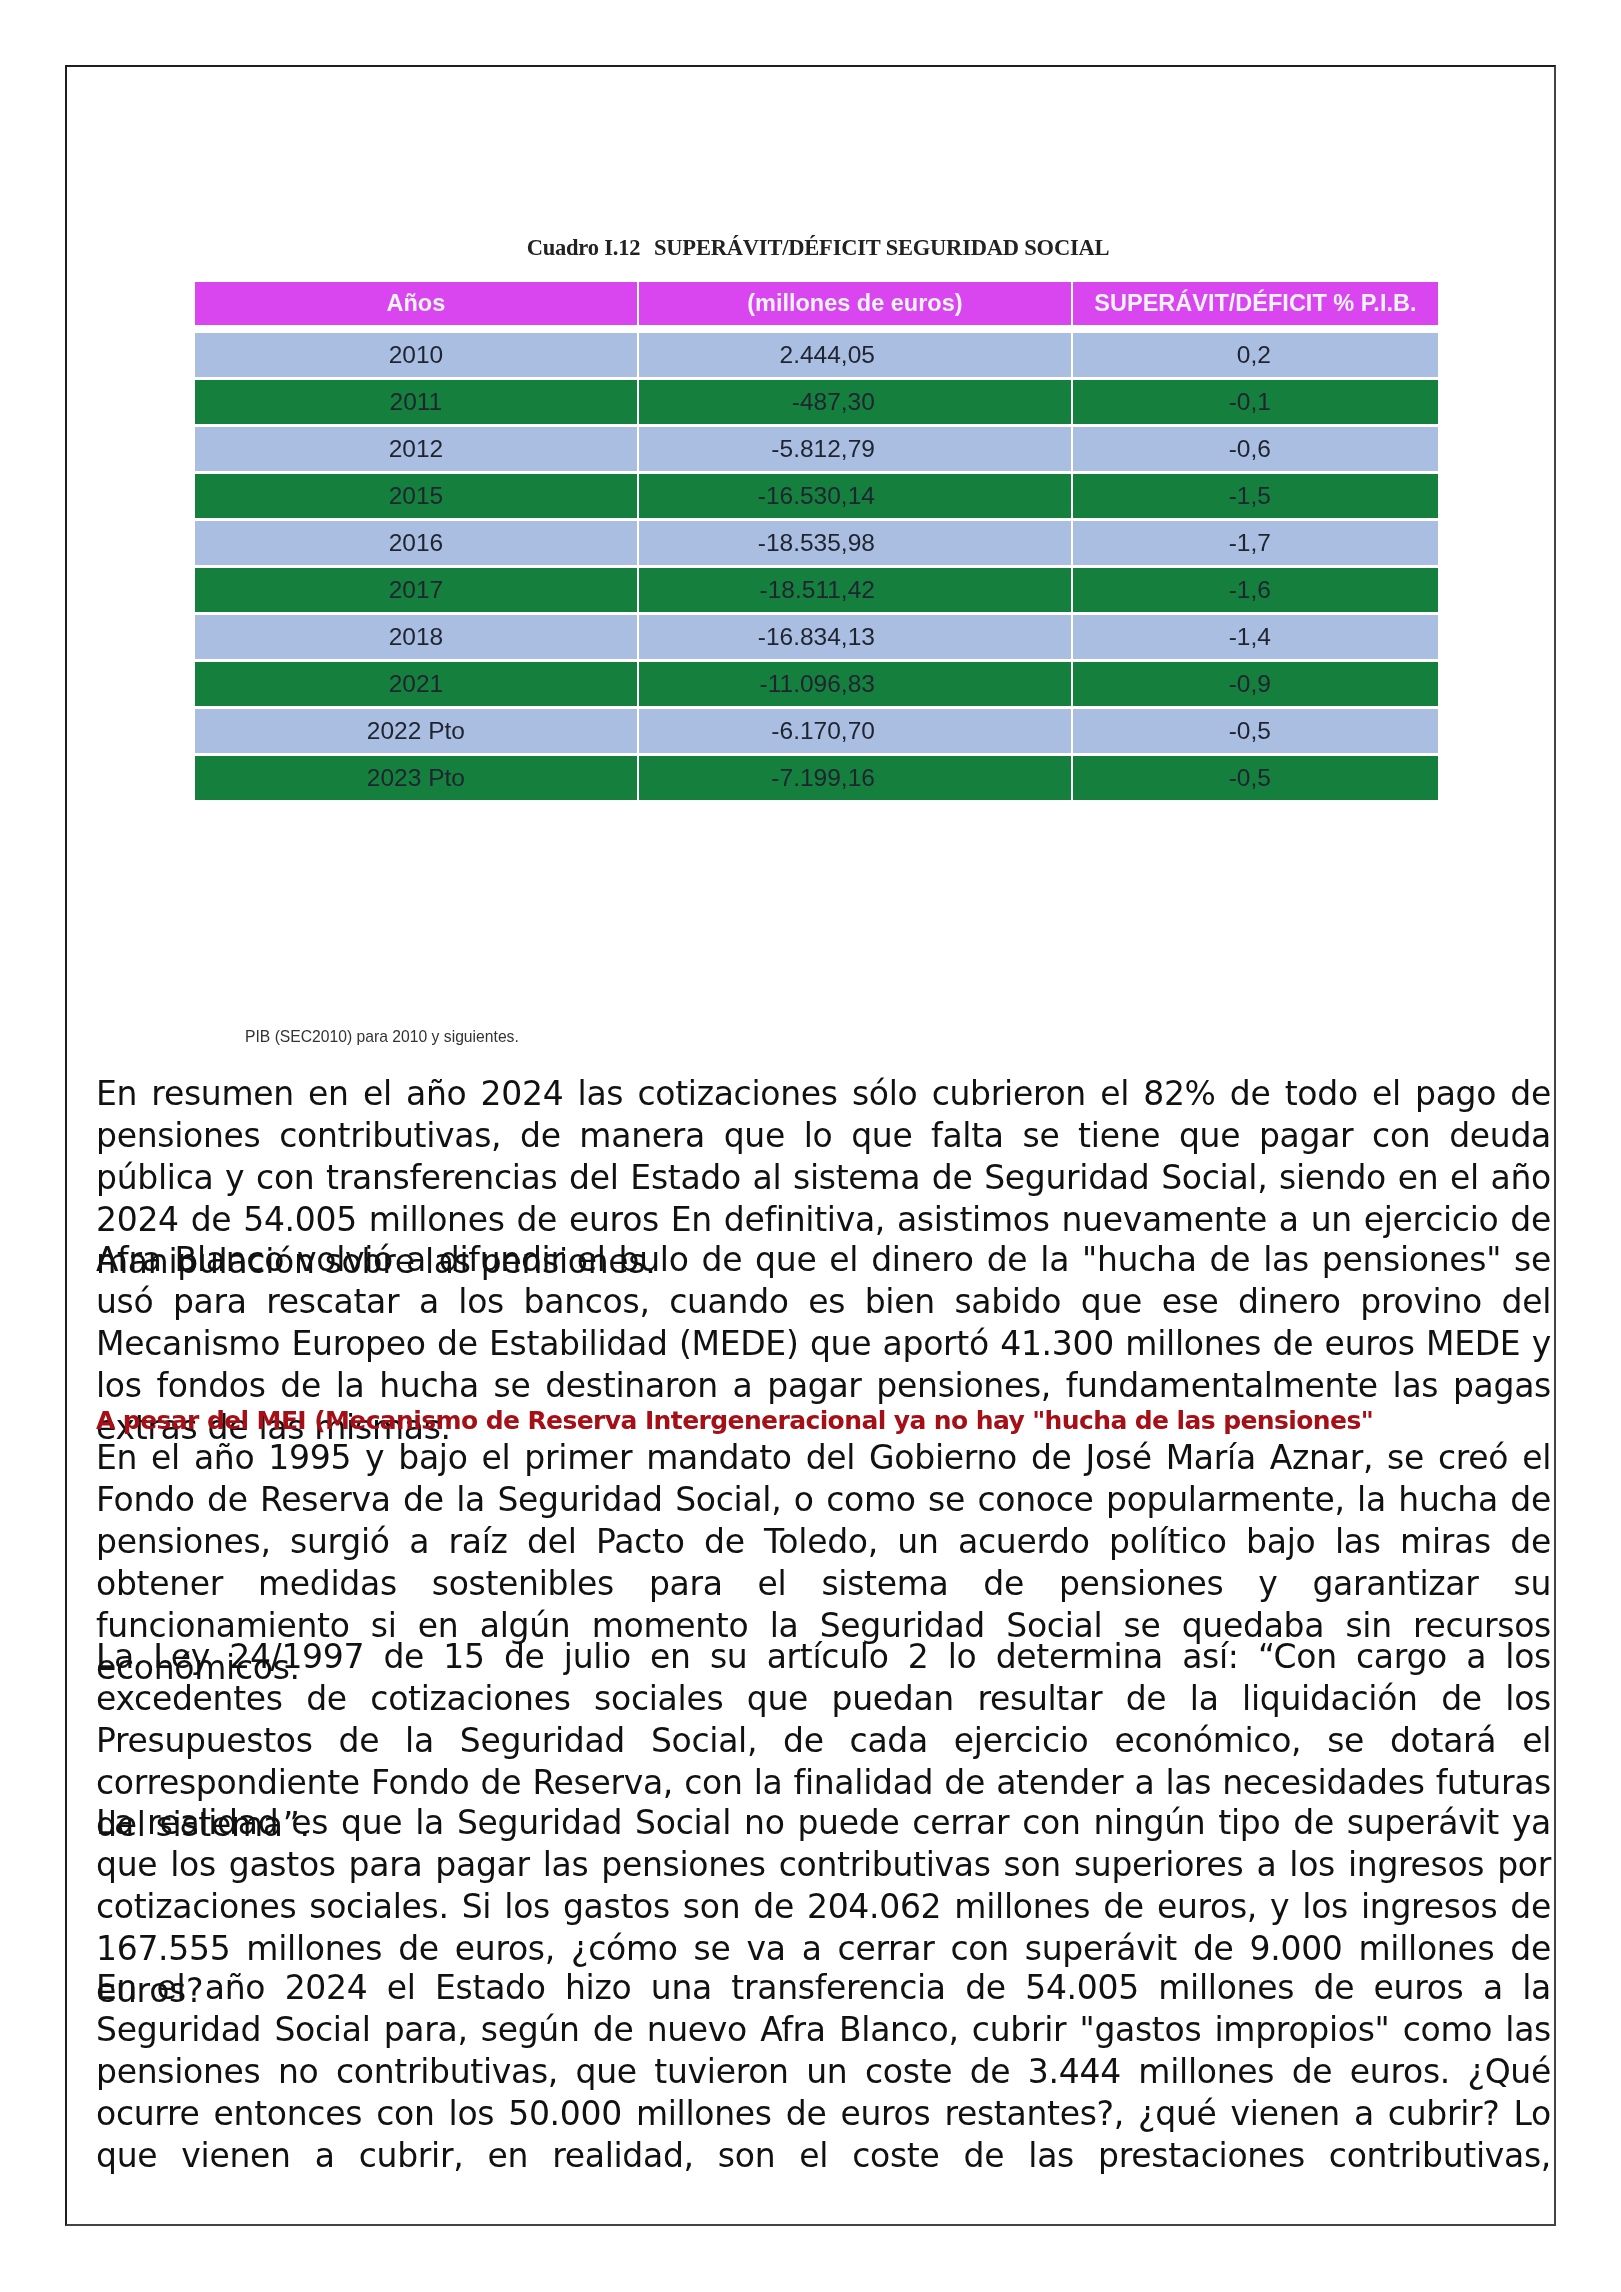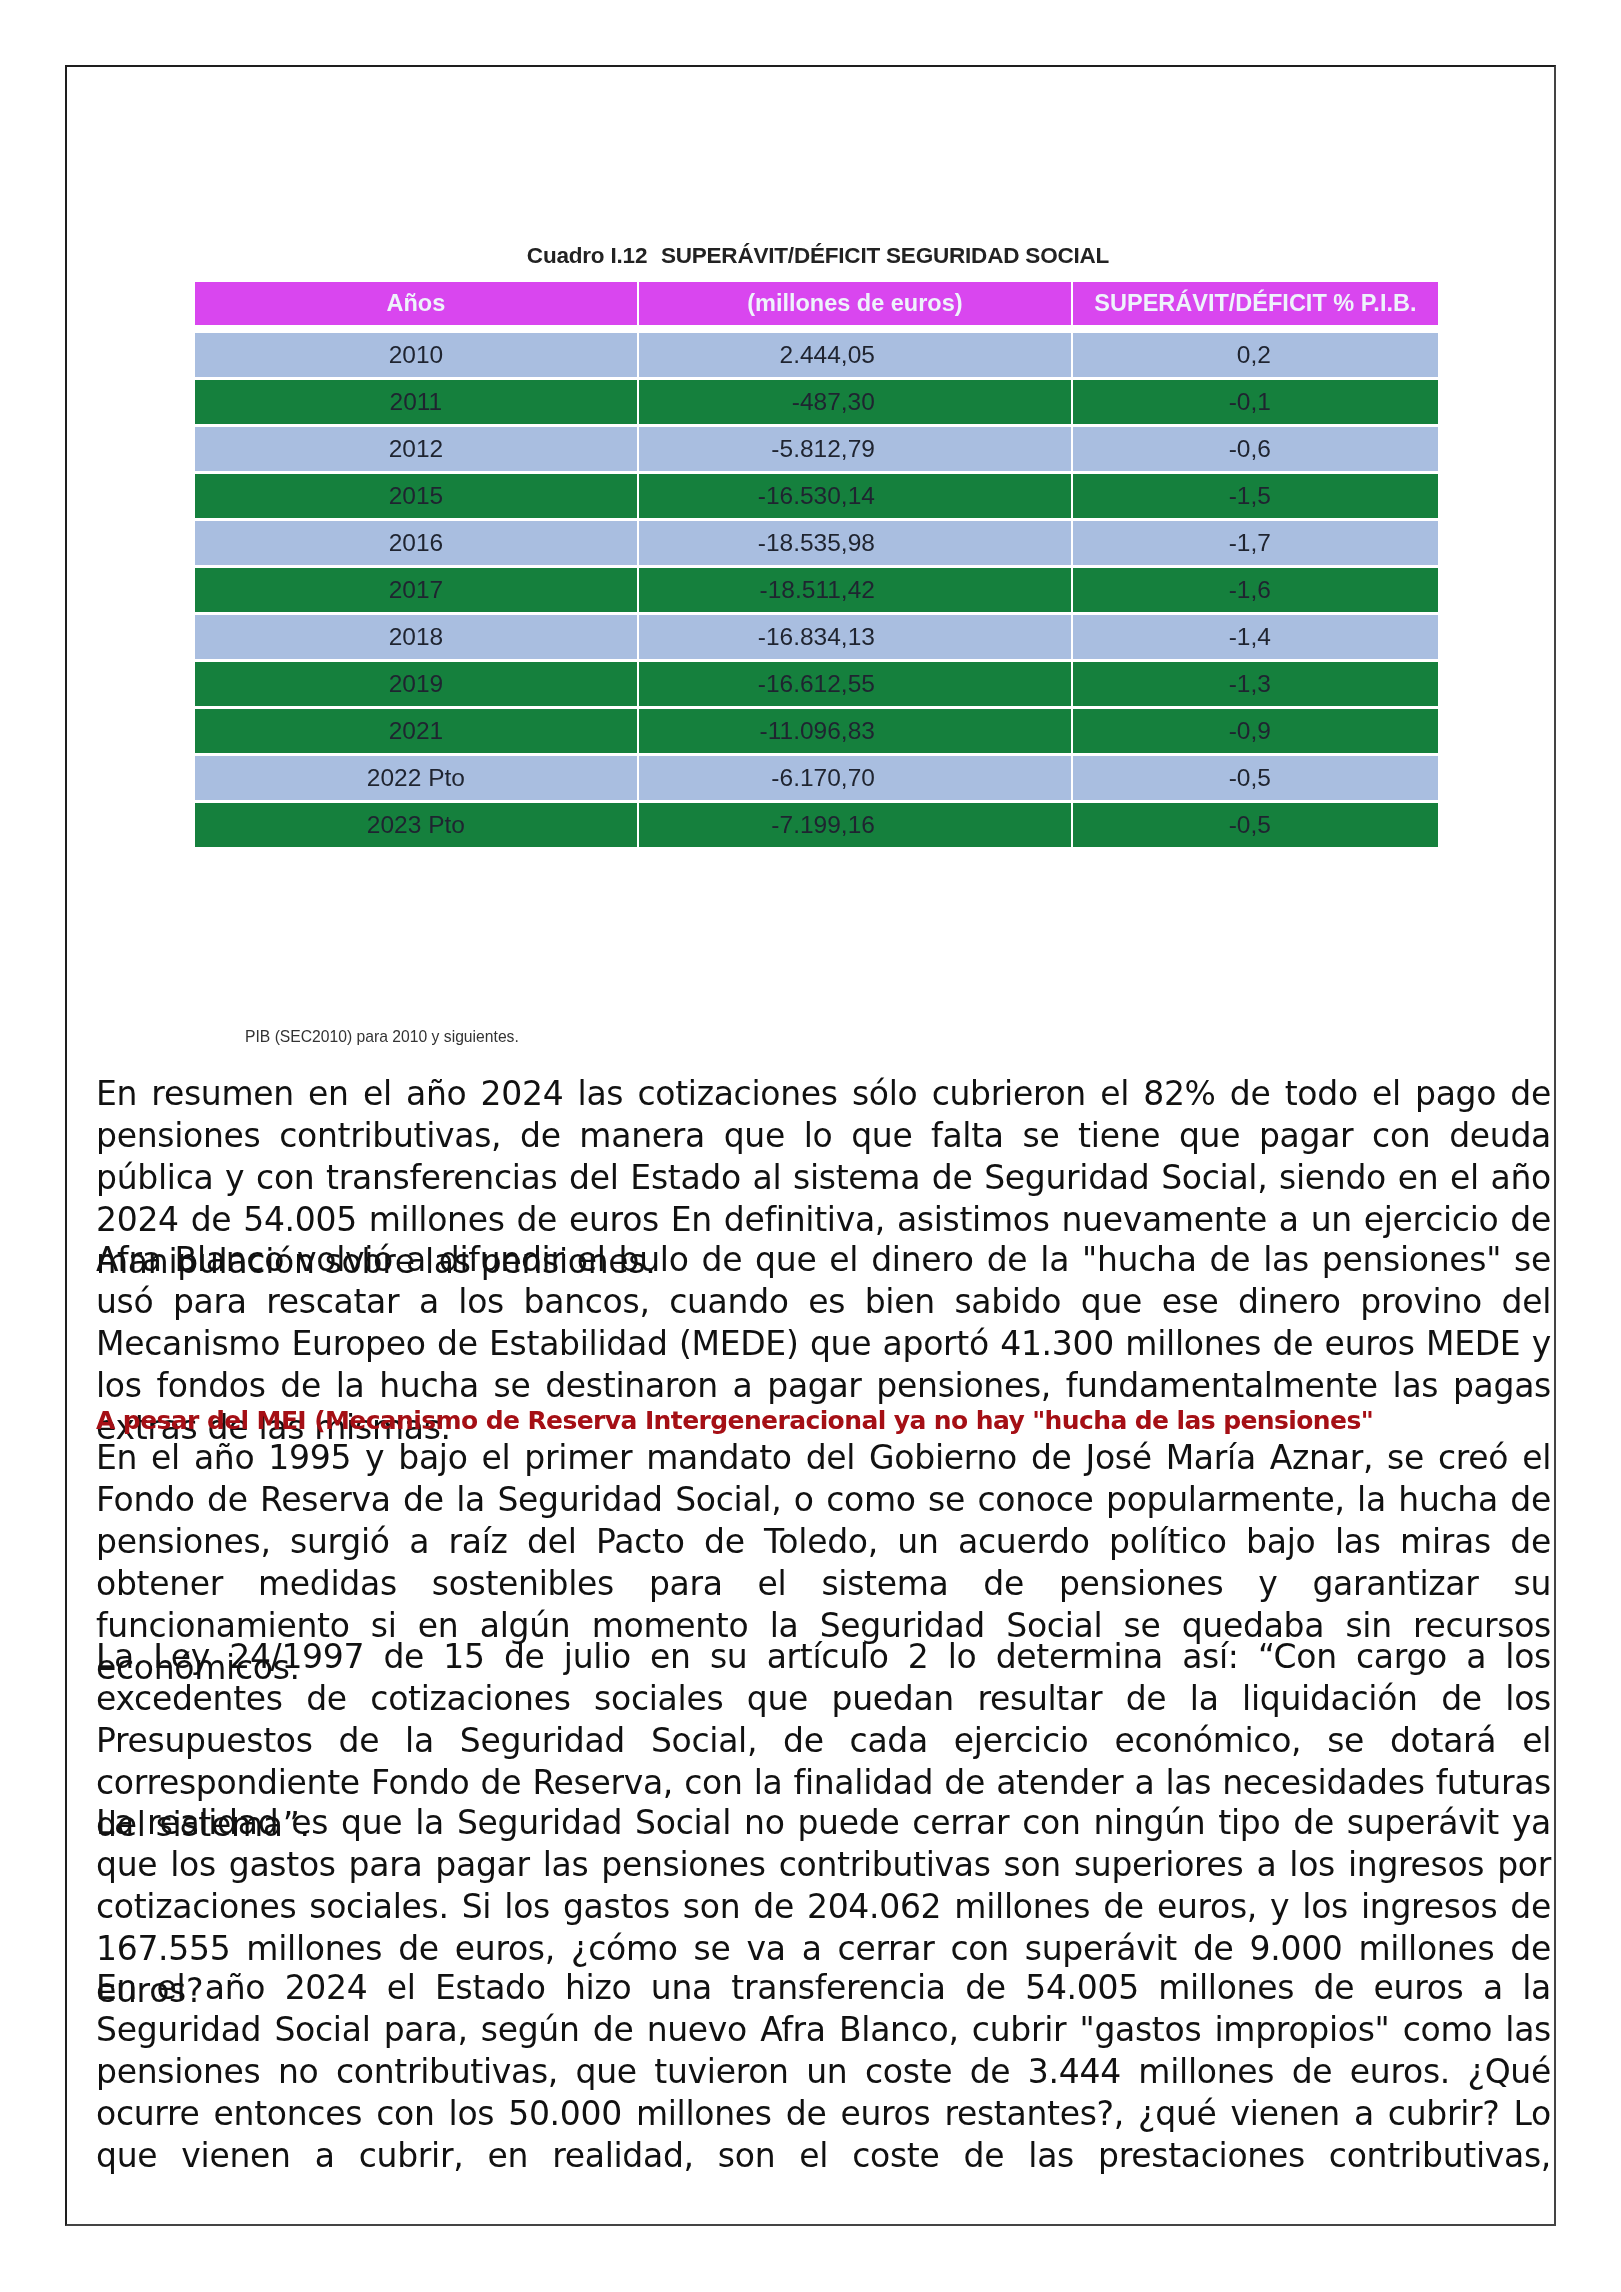--- a/index.html
+++ b/index.html
@@ -7,22 +7,22 @@
   .page-frame {
     position: absolute; left: 65px; top: 65px;
     width: 1491px; height: 2161px;
     border: 2px solid #1e1e1e; box-sizing: border-box;
     border-right-color: #444; border-bottom-color: #444;
   }
   .table-figure {
     position: absolute; left: 186px; top: 221px; width: 1264px; height: 843px;
   }
   .fig-title {
-    position: absolute; left: 0; top: 22px; width: 1264px; text-align: center;
-    font-family: Liberation Sans, sans-serif; font-weight: bold;
+    position: absolute; left: 0; top: 14px; width: 1264px; text-align: center;
+    font-family: Liberation Serif, serif; font-weight: bold;
     font-size: 22.5px; color: #222; letter-spacing: -0.2px;
   }
   .fig-title .sp { display: inline-block; width: 13.7px; }
   table.data {
     position: absolute; left: 6.9px; top: 58px; width: 1245px;
     border-collapse: separate; border-spacing: 2.9px 3.9px;
     font-family: "Liberation Sans", sans-serif;
     table-layout: fixed;
   }
   table.data th {
@@ -111,25 +111,20 @@
           <td>2017</td>
           <td class="num">-18.511,42</td>
           <td class="pct">-1,6</td>
         </tr>
       <tr class="dark">
           <td>2018</td>
           <td class="num">-16.834,13</td>
           <td class="pct">-1,4</td>
         </tr>
       <tr class="light">
-          <td>2019</td>
-          <td class="num">-16.612,55</td>
-          <td class="pct">-1,3</td>
-        </tr>
-      <tr class="light">
           <td>2021</td>
           <td class="num">-11.096,83</td>
           <td class="pct">-0,9</td>
         </tr>
       <tr class="dark">
           <td>2022 Pto</td>
           <td class="num">-6.170,70</td>
           <td class="pct">-0,5</td>
         </tr>
       <tr class="light">

